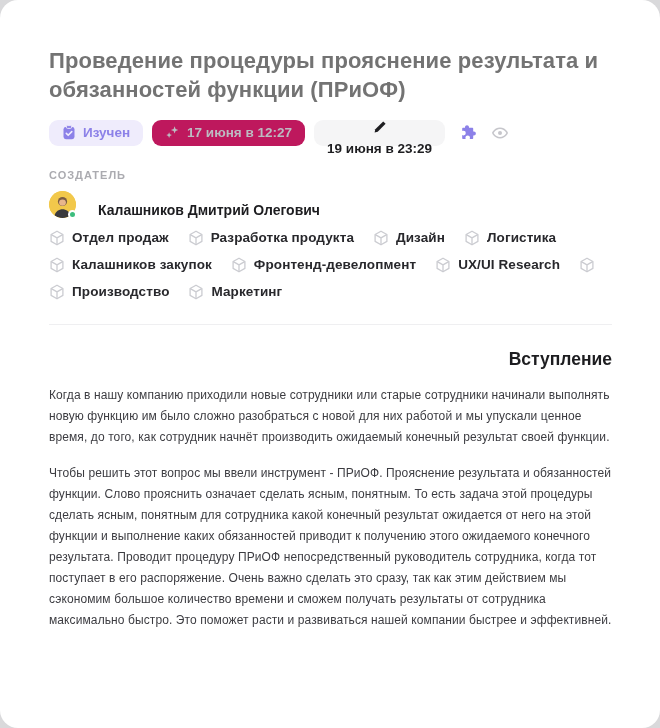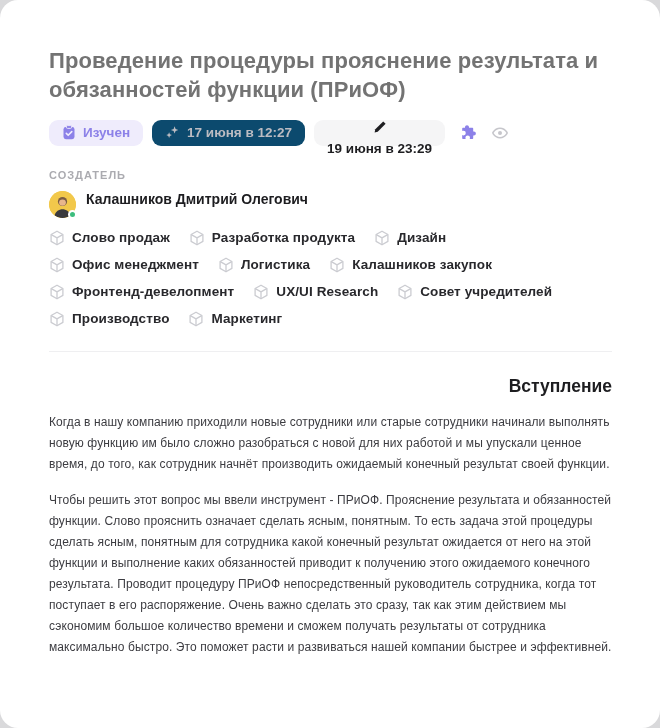--- a/index.html
+++ b/index.html
@@ -23,34 +23,34 @@
     max-width:566px;
   }
   
   .badge-row { display:flex; align-items:center; gap:9px; margin-top:15px; }
   .badge {
     display:inline-flex; align-items:center; gap:7px;
     height:26px; padding:0 13px; border-radius:9px;
     font-size:13.5px; white-space:nowrap; cursor:pointer;
   }
   .badge.studied { background:#efecfc; color:#8c81e8; font-weight:700; }
-  .badge.created { background:#0c4a6e; color:#bcbcc2; font-weight:600; }
+  .badge.created { background:#be185d; color:#bcbcc2; font-weight:600; }
   .badge.edited  { background:#f5f5f6; color:#1d1d20; font-weight:700;flex-direction:column; }
   .badge svg { flex:0 0 auto; }
   .icon-btn { display:inline-flex; align-items:center; justify-content:center;
               width:22px; height:22px; cursor:pointer; }
   .icon-btn.puzzle { margin-left:4px; }
   
   .section-label {
     margin-top:23px;
     font-size:11px; font-weight:700; letter-spacing:1px;
     color:#ababb0; text-transform:uppercase;
   }
   
-  .creator-row { display:flex; align-items:flex-start; gap:10px; margin-top:10px; cursor:pointer; }
+  .creator-row { display:flex; align-items:flex-end; gap:22px; margin-top:10px; cursor:pointer; }
   .avatar {
     position:relative; width:27px; height:27px; border-radius:50%;
     background:#f2c84b; overflow:visible; flex:0 0 auto;
   }
   .avatar .photo { width:27px; height:27px; border-radius:50%; overflow:hidden; display:block; }
   .status-dot {
     position:absolute; right:-1px; bottom:-1px;
     width:9px; height:9px; border-radius:50%;
     background:#3dbd7d; border:2px solid #ffffff;
   }
@@ -141,21 +141,21 @@
 
   <div class="tags">
 
       <span class="tag">
         <span style="display:inline-flex;">
           <svg width="16" height="16" viewBox="0 0 16 16">
             <path d="M8 1.2l5.9 3.3v6.9L8 14.8l-5.9-3.4V4.5z" fill="none" stroke="#cbccd1" stroke-width="1.3" stroke-linejoin="round"></path>
             <path d="M2.3 4.6L8 7.9l5.7-3.3M8 7.9v6.7" fill="none" stroke="#cbccd1" stroke-width="1.3" stroke-linejoin="round"></path>
           </svg>
         </span>
-        <span class="tag-label">Слово продаж</span>
+        <span class="tag-label">Отдел продаж</span>
       </span>
 
       <span class="tag">
         <span style="display:inline-flex;">
           <svg width="16" height="16" viewBox="0 0 16 16">
             <path d="M8 1.2l5.9 3.3v6.9L8 14.8l-5.9-3.4V4.5z" fill="none" stroke="#cbccd1" stroke-width="1.3" stroke-linejoin="round"></path>
             <path d="M2.3 4.6L8 7.9l5.7-3.3M8 7.9v6.7" fill="none" stroke="#cbccd1" stroke-width="1.3" stroke-linejoin="round"></path>
           </svg>
         </span>
         <span class="tag-label">Разработка продукта</span>
@@ -164,29 +164,20 @@
       <span class="tag">
         <span style="display:inline-flex;">
           <svg width="16" height="16" viewBox="0 0 16 16">
             <path d="M8 1.2l5.9 3.3v6.9L8 14.8l-5.9-3.4V4.5z" fill="none" stroke="#cbccd1" stroke-width="1.3" stroke-linejoin="round"></path>
             <path d="M2.3 4.6L8 7.9l5.7-3.3M8 7.9v6.7" fill="none" stroke="#cbccd1" stroke-width="1.3" stroke-linejoin="round"></path>
           </svg>
         </span>
         <span class="tag-label">Дизайн</span>
       </span>
 
-      <span class="tag">
-        <span style="display:inline-flex;">
-          <svg width="16" height="16" viewBox="0 0 16 16">
-            <path d="M8 1.2l5.9 3.3v6.9L8 14.8l-5.9-3.4V4.5z" fill="none" stroke="#cbccd1" stroke-width="1.3" stroke-linejoin="round"></path>
-            <path d="M2.3 4.6L8 7.9l5.7-3.3M8 7.9v6.7" fill="none" stroke="#cbccd1" stroke-width="1.3" stroke-linejoin="round"></path>
-          </svg>
-        </span>
-        <span class="tag-label">Офис менеджмент</span>
-      </span>
 
       <span class="tag">
         <span style="display:inline-flex;">
           <svg width="16" height="16" viewBox="0 0 16 16">
             <path d="M8 1.2l5.9 3.3v6.9L8 14.8l-5.9-3.4V4.5z" fill="none" stroke="#cbccd1" stroke-width="1.3" stroke-linejoin="round"></path>
             <path d="M2.3 4.6L8 7.9l5.7-3.3M8 7.9v6.7" fill="none" stroke="#cbccd1" stroke-width="1.3" stroke-linejoin="round"></path>
           </svg>
         </span>
         <span class="tag-label">Логистика</span>
       </span>
@@ -221,21 +212,20 @@
         <span class="tag-label">UX/UI Research</span>
       </span>
 
       <span class="tag">
         <span style="display:inline-flex;">
           <svg width="16" height="16" viewBox="0 0 16 16">
             <path d="M8 1.2l5.9 3.3v6.9L8 14.8l-5.9-3.4V4.5z" fill="none" stroke="#cbccd1" stroke-width="1.3" stroke-linejoin="round"></path>
             <path d="M2.3 4.6L8 7.9l5.7-3.3M8 7.9v6.7" fill="none" stroke="#cbccd1" stroke-width="1.3" stroke-linejoin="round"></path>
           </svg>
         </span>
-        <span class="tag-label">Совет учредителей</span>
       </span>
 
       <span class="tag">
         <span style="display:inline-flex;">
           <svg width="16" height="16" viewBox="0 0 16 16">
             <path d="M8 1.2l5.9 3.3v6.9L8 14.8l-5.9-3.4V4.5z" fill="none" stroke="#cbccd1" stroke-width="1.3" stroke-linejoin="round"></path>
             <path d="M2.3 4.6L8 7.9l5.7-3.3M8 7.9v6.7" fill="none" stroke="#cbccd1" stroke-width="1.3" stroke-linejoin="round"></path>
           </svg>
         </span>
         <span class="tag-label">Производство</span>

